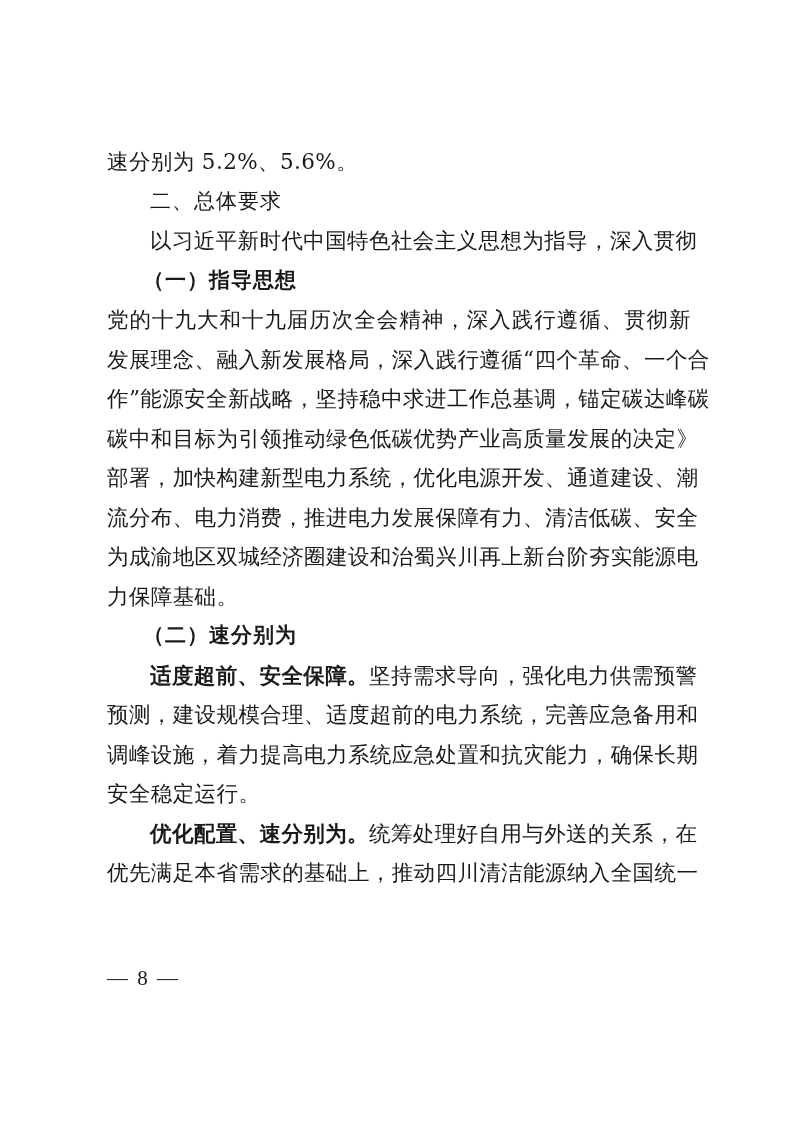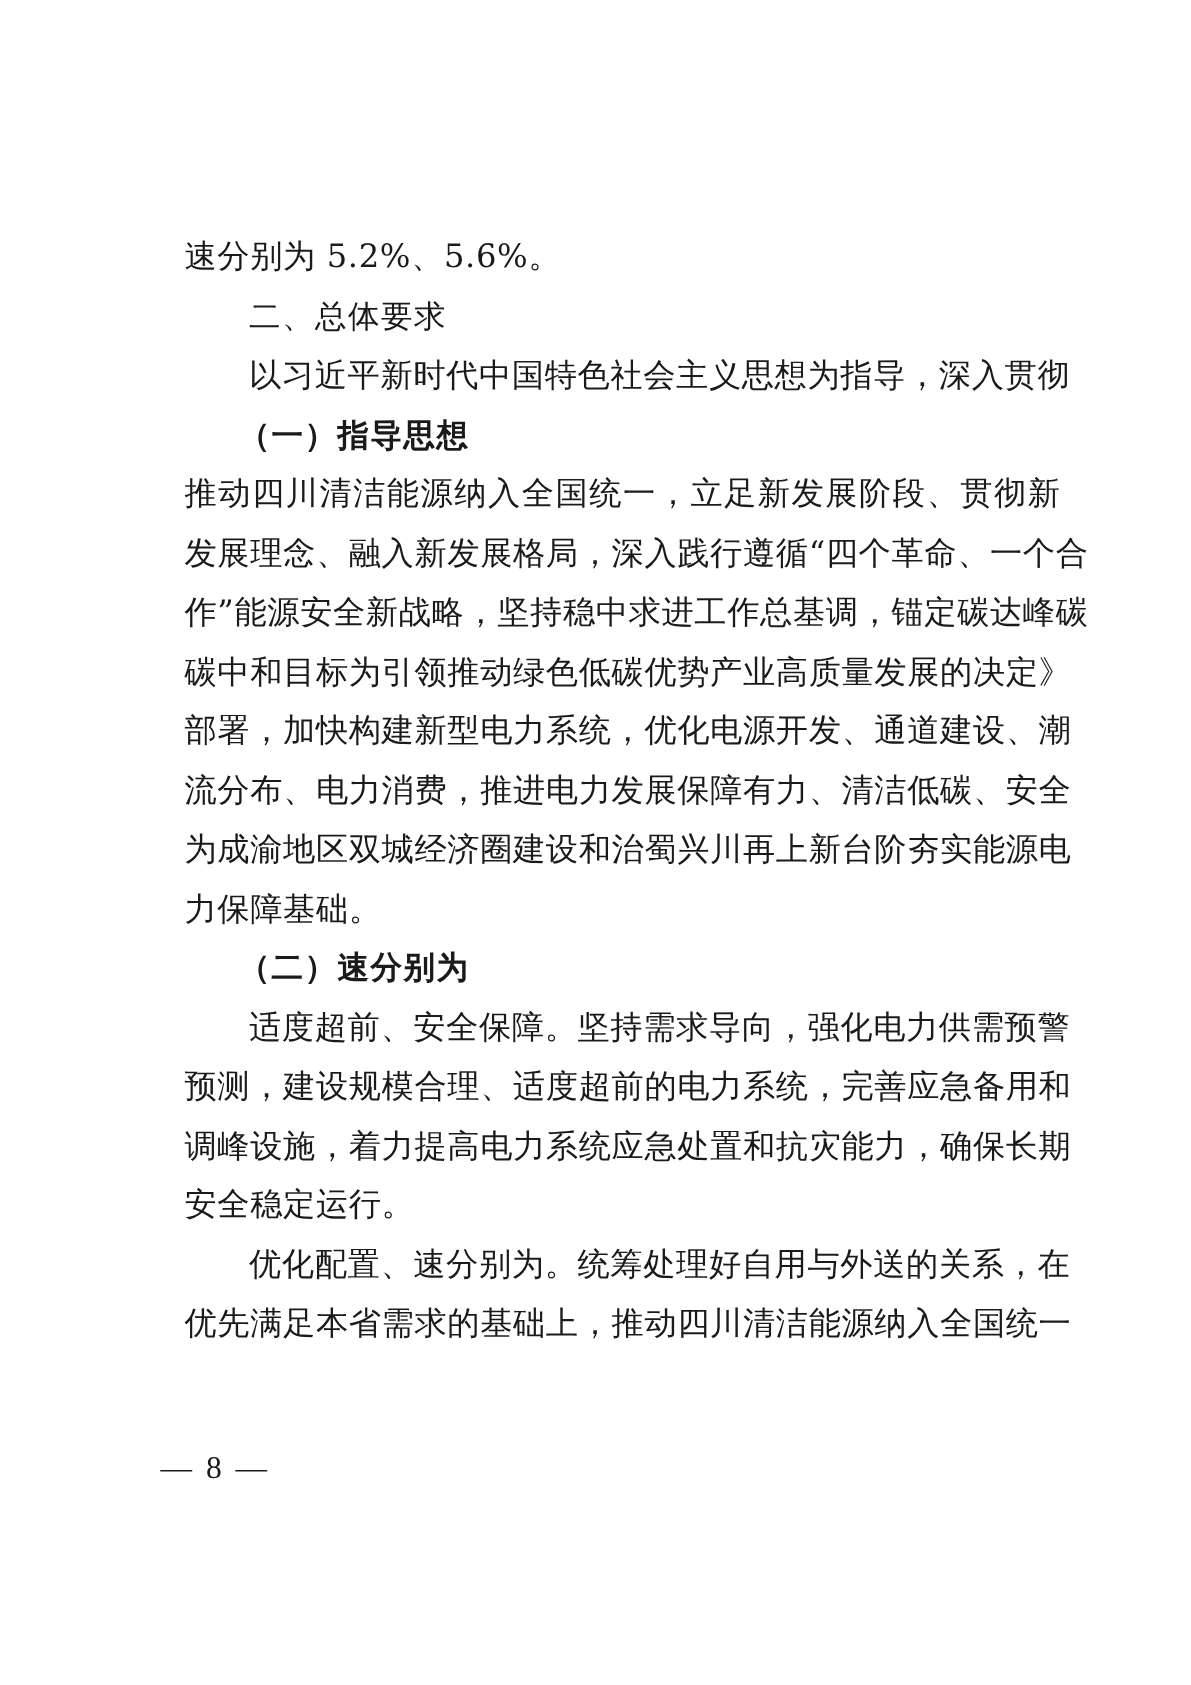--- a/index.html
+++ b/index.html
@@ -10,24 +10,23 @@
     body {
       width: 794px;
       height: 1123px;
       position: relative;
       overflow: hidden;
       font-family: "DejaVu Serif", "Liberation Serif", serif;
       color: #1a1a1a;
     }
     .page {
       position: absolute;
-      left: 123px;
+      left: 107px;
       top: 142px;
       width: 584px;
-      margin-top: 10px;
     }
     .line {
       height: 39.5px;
       line-height: 39.5px;
       font-size: 21.5px;
       white-space: nowrap;
       letter-spacing: 0.4px;
     }
     .justify {
       text-align: justify;
@@ -42,42 +41,42 @@
     }
     .h2 {
       padding-left: 36px;
       font-family: "DejaVu Sans", "Liberation Sans", sans-serif;
       font-weight: bold;
       font-size: 21px;
       letter-spacing: 1px;
     }
     .bold-lead {
       font-family: "DejaVu Sans", "Liberation Sans", sans-serif;
-      font-weight: normal;
+      font-weight: bold;
     }
     .page-number {
       position: absolute;
       left: 107px;
       top: 966px;
       font-size: 21px;
       font-family: "Liberation Serif", "DejaVu Serif", serif;
       letter-spacing: 2px;
       white-space: pre;
     }
   </style>
 </head>
 <body>
 
 <div class="page">
   <div class="line">速分别为 5.2%、5.6%。</div>
   <div class="line h1">二、总体要求</div>
   <div class="line justify indent">以习近平新时代中国特色社会主义思想为指导，深入贯彻</div>
 
   <div class="line h2">（一）指导思想</div>
-  <div class="line justify">推动四川清洁能源纳入全国统一，立足新发展阶段、贯彻新</div>
+  <div class="line justify">党的十九大和十九届历次全会精神，深入践行遵循、贯彻新</div>
   <div class="line justify">发展理念、融入新发展格局，深入践行遵循“四个革命、一个合</div>
   <div class="line justify">作”能源安全新战略，坚持稳中求进工作总基调，锚定碳达峰碳</div>
   <div class="line justify">碳中和目标为引领推动绿色低碳优势产业高质量发展的决定》</div>
   <div class="line justify">部署，加快构建新型电力系统，优化电源开发、通道建设、潮</div>
   <div class="line justify">流分布、电力消费，推进电力发展保障有力、清洁低碳、安全</div>
   <div class="line justify">为成渝地区双城经济圈建设和治蜀兴川再上新台阶夯实能源电</div>
   <div class="line">力保障基础。</div>
 
   <div class="line h2">（二）速分别为</div>
 

